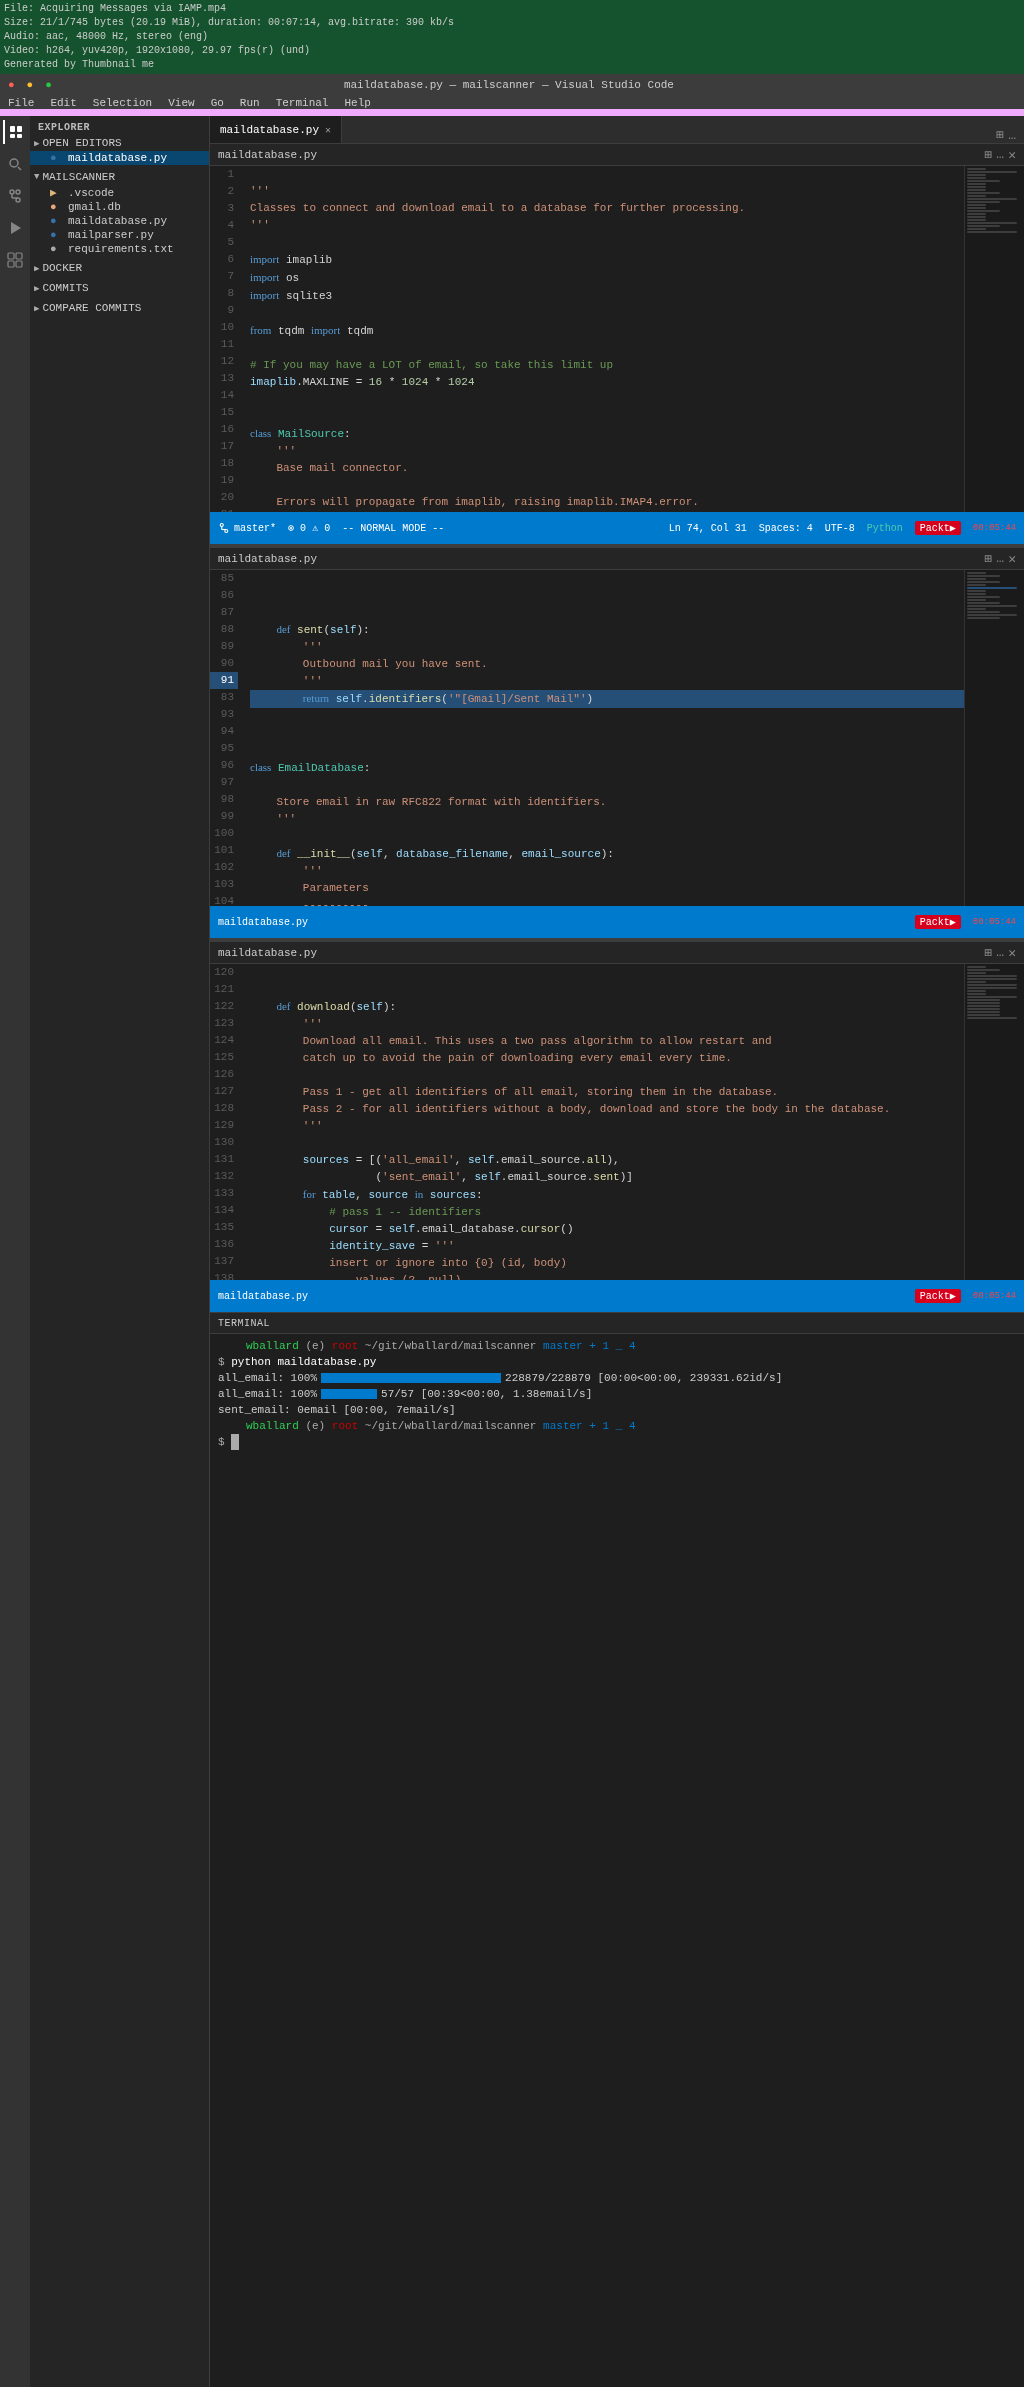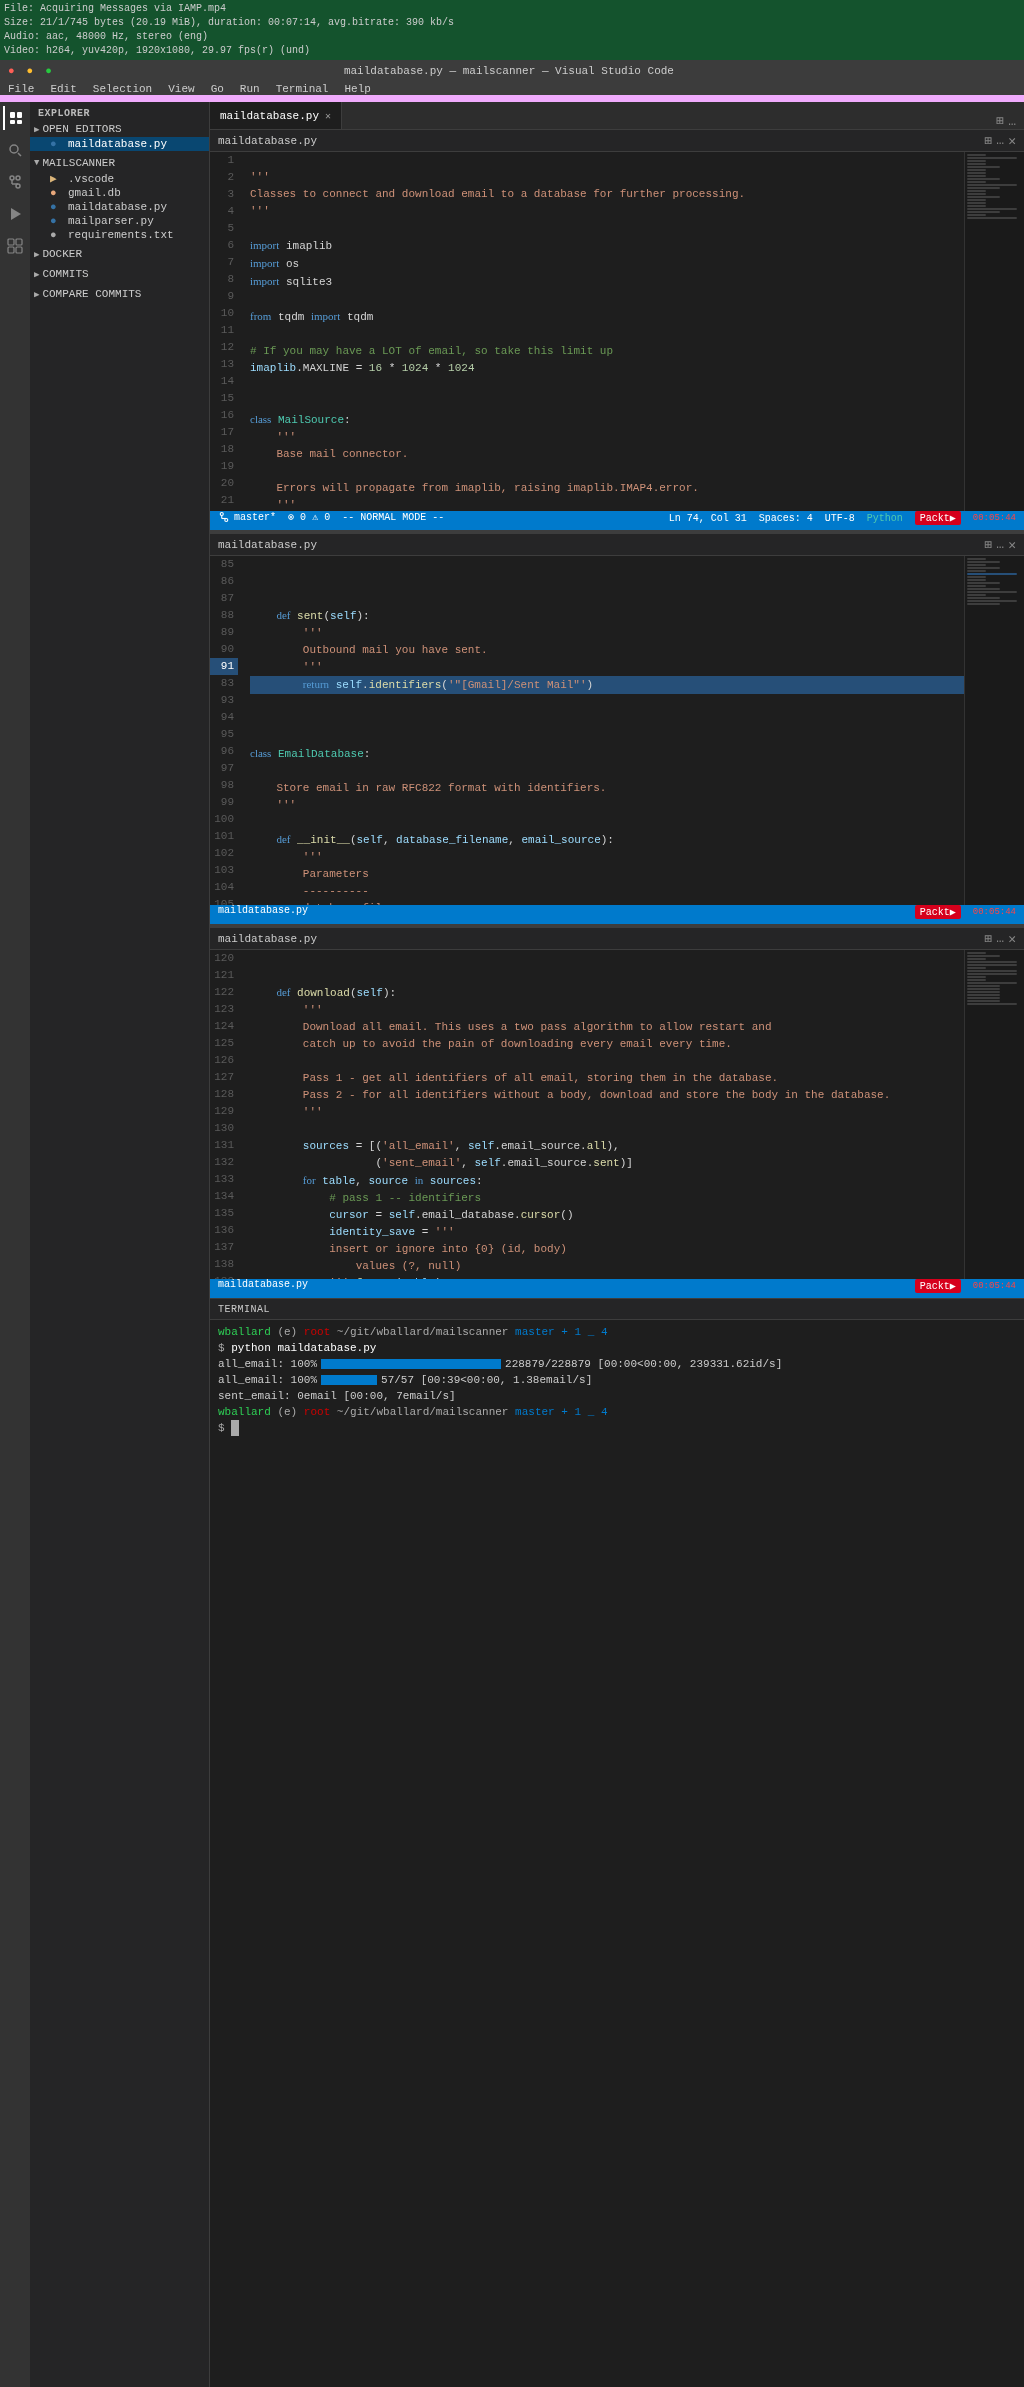--- a/index.html
+++ b/index.html
@@ -239,21 +239,21 @@
       border-top: 1px solid #3d3d3d;
       border-bottom: 1px solid #3d3d3d;
     }
     .terminal-content {
       background: #1e1e1e;
       padding: 4px 8px;
       font-size: 11px;
       line-height: 16px;
       color: #ccc;
     }
-    .terminal-prompt { color: #2ece55; }
+    .terminal-prompt { color: #2ece55; margin-left: 28px; }
     .terminal-command { color: #fff; }
 
     .watermark {
       color: #ff4444;
       font-size: 9px;
     }
 
     
     .panels-container {
       flex: 1;
@@ -277,24 +277,24 @@
     }
 
     .code-scroll-area {
       display: flex;
       flex: 1;
       overflow: hidden;
     }
 
     
     .panel-status {
-      height: 19px;
+      height: 32px;
       background: #007acc;
       display: flex;
-      align-items: flex-start;
+      align-items: center;
       padding: 0 8px;
       font-size: 10px;
       color: #fff;
       flex-shrink: 0;
       justify-content: space-between;
     }
 
     .branch-indicator {
       display: flex;
       align-items: center;
@@ -324,20 +324,21 @@
     .minimap-line.code-blue { background: #264f78; }
   </style>
 </head>
 <body>
 
 <div class="info-bar">
   <div>File: Acquiring Messages via IAMP.mp4</div>
   <div>Size: 21/1/745 bytes (20.19 MiB), duration: 00:07:14, avg.bitrate: 390 kb/s</div>
   <div>Audio: aac, 48000 Hz, stereo (eng)</div>
   <div>Video: h264, yuv420p, 1920x1080, 29.97 fps(r) (und)</div>
+  <div>Generated by Thumbnail me</div>
 </div>
 
 <div class="title-bar">
   <div class="title-bar-left">
     <span style="color:#ff5f56;">●</span>
     <span style="color:#ffbd2e;">●</span>
     <span style="color:#27c93f;">●</span>
   </div>
   <div class="title-bar-center">maildatabase.py — mailscanner — Visual Studio Code</div>
   <div style="width:50px;"></div>

